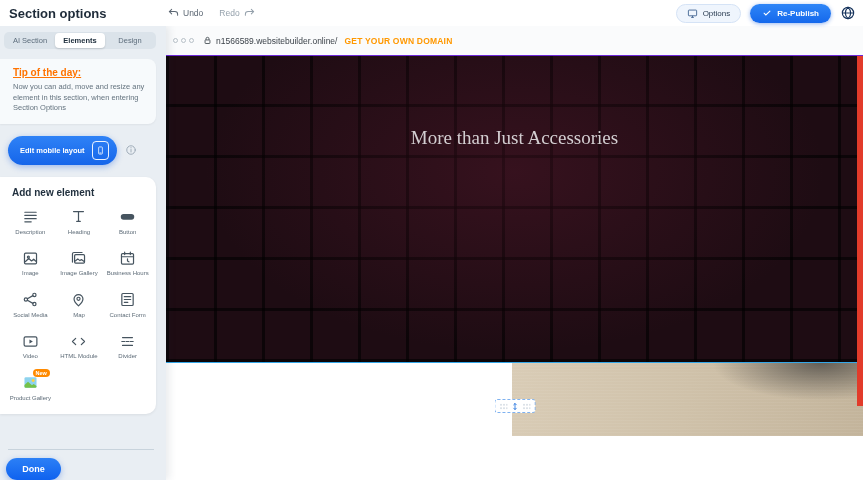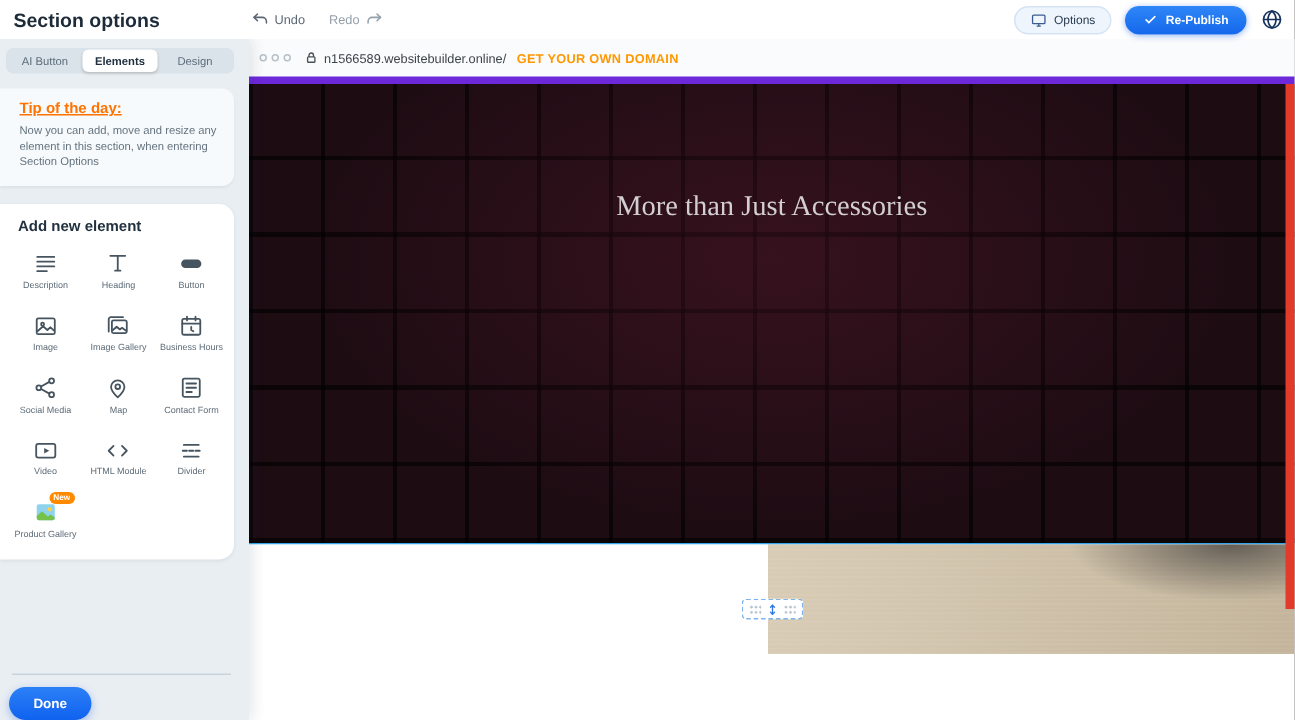--- a/index.html
+++ b/index.html
@@ -66,21 +66,21 @@
   .elabel { margin-top:3px; font-size:6px; color:#5d6b77; line-height:1.25; max-width:45px; }
 
   .sidebar-spacer { flex:1; }
   .sidebar-divider { border-top:1px solid #c8d3dc; margin:0 12px 0 8px; }
   .done-btn { margin:8px 0 0 6px; width:55px; height:22px; border-radius:12px;
     background:linear-gradient(#2c80f6,#0f62ef); color:#fff; font-size:9px; font-weight:700;
     display:flex; align-items:center; justify-content:center; box-shadow:0 2px 6px rgba(20,90,220,.35); cursor:pointer; }
 
   
   .preview { flex:1; position:relative; background:#fff; display:flex; flex-direction:column; }
-  .browser-bar { height:30px; background:#fafbfc; border-bottom:5px solid #6d28d9;
+  .browser-bar { height:30px; background:#fafbfc; border-bottom:1px solid #6d28d9;
     display:flex; align-items:center; padding-left:7px; flex:0 0 30px; }
   .win-dots { display:flex; gap:3px; margin-right:9px; }
   .win-dot { width:5px; height:5px; border-radius:50%; border:1px solid #b7c0c7; }
   .lock { width:9px; height:9px; color:#4a5258; margin-right:4px; display:flex; }
   .lock svg { width:9px; height:9px; }
   .url { font-size:8.5px; color:#3c434a; }
   .domain-cta { font-size:8.5px; font-weight:700; color:var(--c-domain_orange,#ff9800); margin-left:7px;
     letter-spacing:.2px; cursor:pointer; }
 
   .site { flex:1; display:flex; flex-direction:column; position:relative; overflow:hidden; }
@@ -186,30 +186,51 @@
             </svg>
           </span>
       </div>
     </div>
   </div>
 
   <div class="body">
 
     <aside class="sidebar">
       <div class="tabs">
-          <div class="tab">AI Button</div>
+          <div class="tab">AI Section</div>
           <div class="tab active">Elements</div>
           <div class="tab">Design</div>
         </div>
 
       <div class="tip-card">
         <div class="tip-title">Tip of the day:</div>
         <div class="tip-body">Now you can add, move and resize any element in this section, when entering Section Options</div>
       </div>
 
+      <div class="edit-row">
+        <div class="edit-btn">
+          <span>Edit mobile layout</span>
+          <span class="phone-box">
+              <svg viewBox="0 0 24 24">
+                <g fill="none" stroke="currentColor" stroke-width="2">
+                  <rect x="7" y="2.5" width="10" height="19" rx="2"></rect>
+                  <path d="M10.5 18.5h3" stroke-linecap="round"></path>
+                </g>
+              </svg>
+            </span>
+        </div>
+        <div class="info-dot">
+            <svg viewBox="0 0 24 24">
+              <g fill="none" stroke="currentColor" stroke-width="1.8" stroke-linecap="round">
+                <circle cx="12" cy="12" r="8.5"></circle>
+                <path d="M12 11v5M12 7.2v.6"></path>
+              </g>
+            </svg>
+          </div>
+      </div>
 
       <div class="add-card">
         <div class="add-title">Add new element</div>
         <div class="egrid">
             <div class="eitem">
               <span class="eicon">
                 <svg viewBox="0 0 24 24">
                   <g fill="none" stroke="currentColor" stroke-width="1.7" stroke-linecap="round" stroke-linejoin="round">
                     <path d="M4 6h16M4 10.5h16M4 15h16M4 19.5h9"></path>
                   </g>

